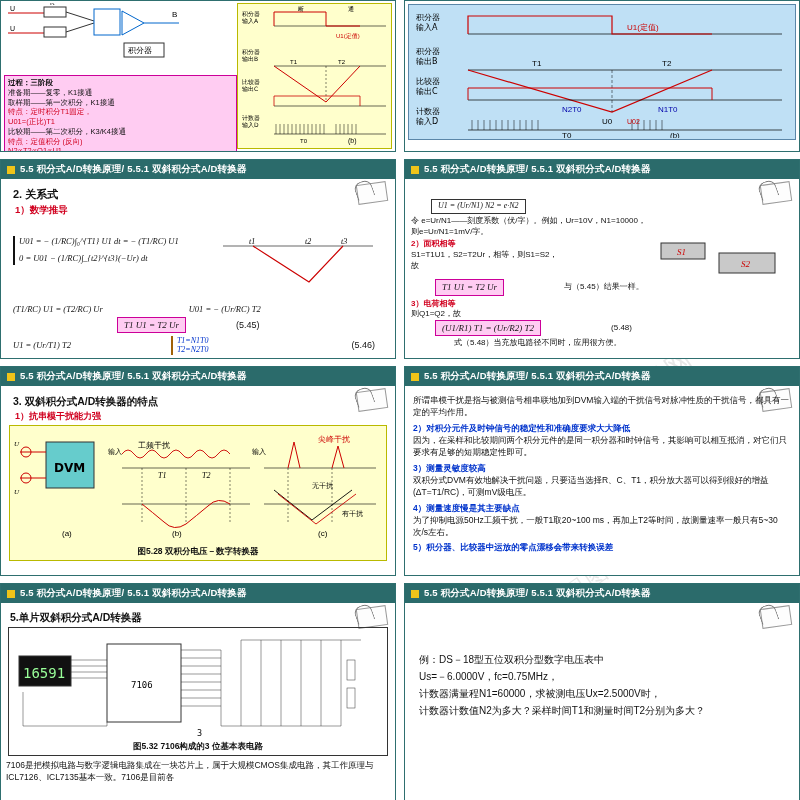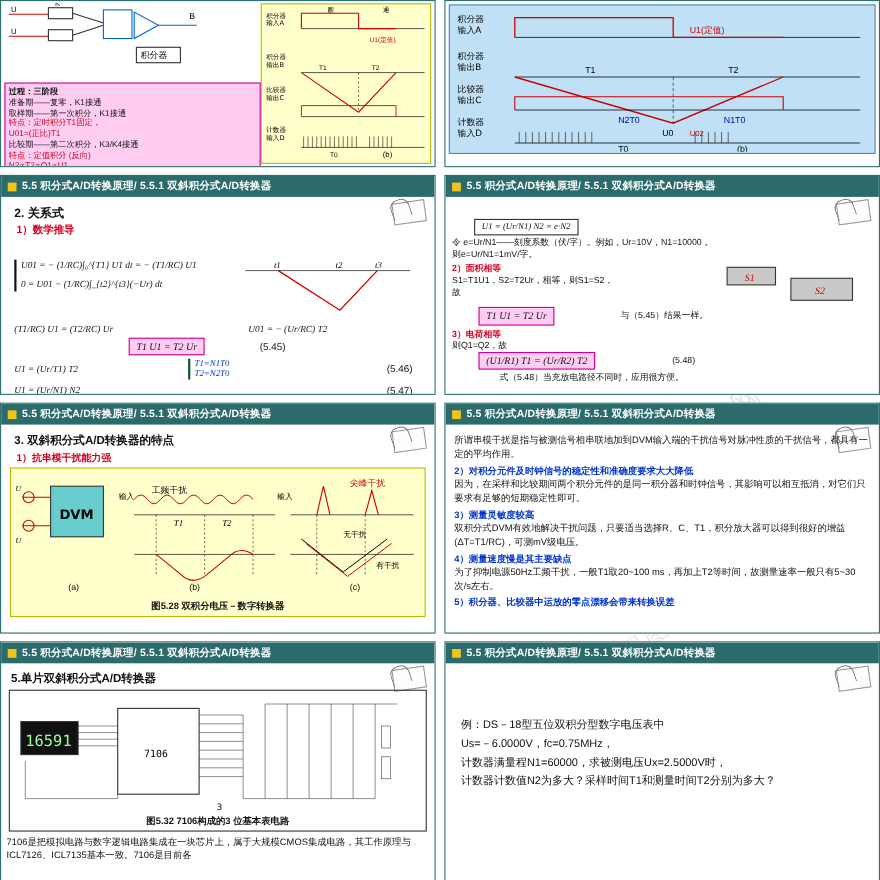--- a/index.html
+++ b/index.html
@@ -198,31 +198,31 @@
         <div style="width:46%;">
           <svg width="170" height="56" viewBox="0 0 170 56">
             <line x1="10" y1="10" x2="160" y2="10" stroke="#000" stroke-width=".6"></line>
             <polyline points="40,10 96,46 130,10" fill="none" stroke="#c00" stroke-width="1.2"></polyline>
             <text x="36" y="8" font-size="8" class="eq">t1</text>
             <text x="92" y="8" font-size="8" class="eq">t2</text>
             <text x="128" y="8" font-size="8" class="eq">t3</text>
           </svg>
         </div>
       </div>
-      <div style="display:flex;align-items:flex-start;margin-top:2px;gap:37px;">
+      <div style="display:flex;align-items:flex-start;margin-top:12px;">
         <div class="eq" style="width:46%;font-size:8.5px;margin-left:6px;">(T1/RC) U1 = (T2/RC) Ur</div>
         <div class="eq" style="width:24%;font-size:8.5px;">U01 = − (Ur/RC) T2</div>
       </div>
       <div style="display:flex;align-items:center;margin-top:2px;">
         <div class="pink eq" style="margin-left:110px;padding:1px 6px;border:1px solid #c09;font-size:9px;">T1 U1 = T2 Ur</div>
         <div style="margin-left:50px;font-size:9px;">(5.45)</div>
       </div>
       <div style="display:flex;align-items:center;margin-top:3px;gap:28px;">
         <div class="eq" style="width:34%;margin-left:6px;font-size:8.5px;">U1 = (Ur/T1) T2</div>
-        <div class="blue eq" style="font-size:8px;line-height:1.15;border-left:2px solid #14532d;padding-left:4px;text-align:right;">
+        <div class="blue eq" style="font-size:8px;line-height:1.15;border-left:2px solid #a16207;padding-left:4px;text-align:right;">
           <div>T1=N1T0</div>
           <div>T2=N2T0</div>
         </div>
         <div style="margin-left:auto;margin-right:14px;font-size:9px;">(5.46)</div>
       </div>
       <div style="display:flex;align-items:center;margin-top:4px;">
         <div class="eq" style="margin-left:6px;font-size:8.5px;">U1 = (Ur/N1) N2</div>
         <div style="margin-left:auto;margin-right:14px;font-size:9px;">(5.47)</div>
       </div>
     </div>

